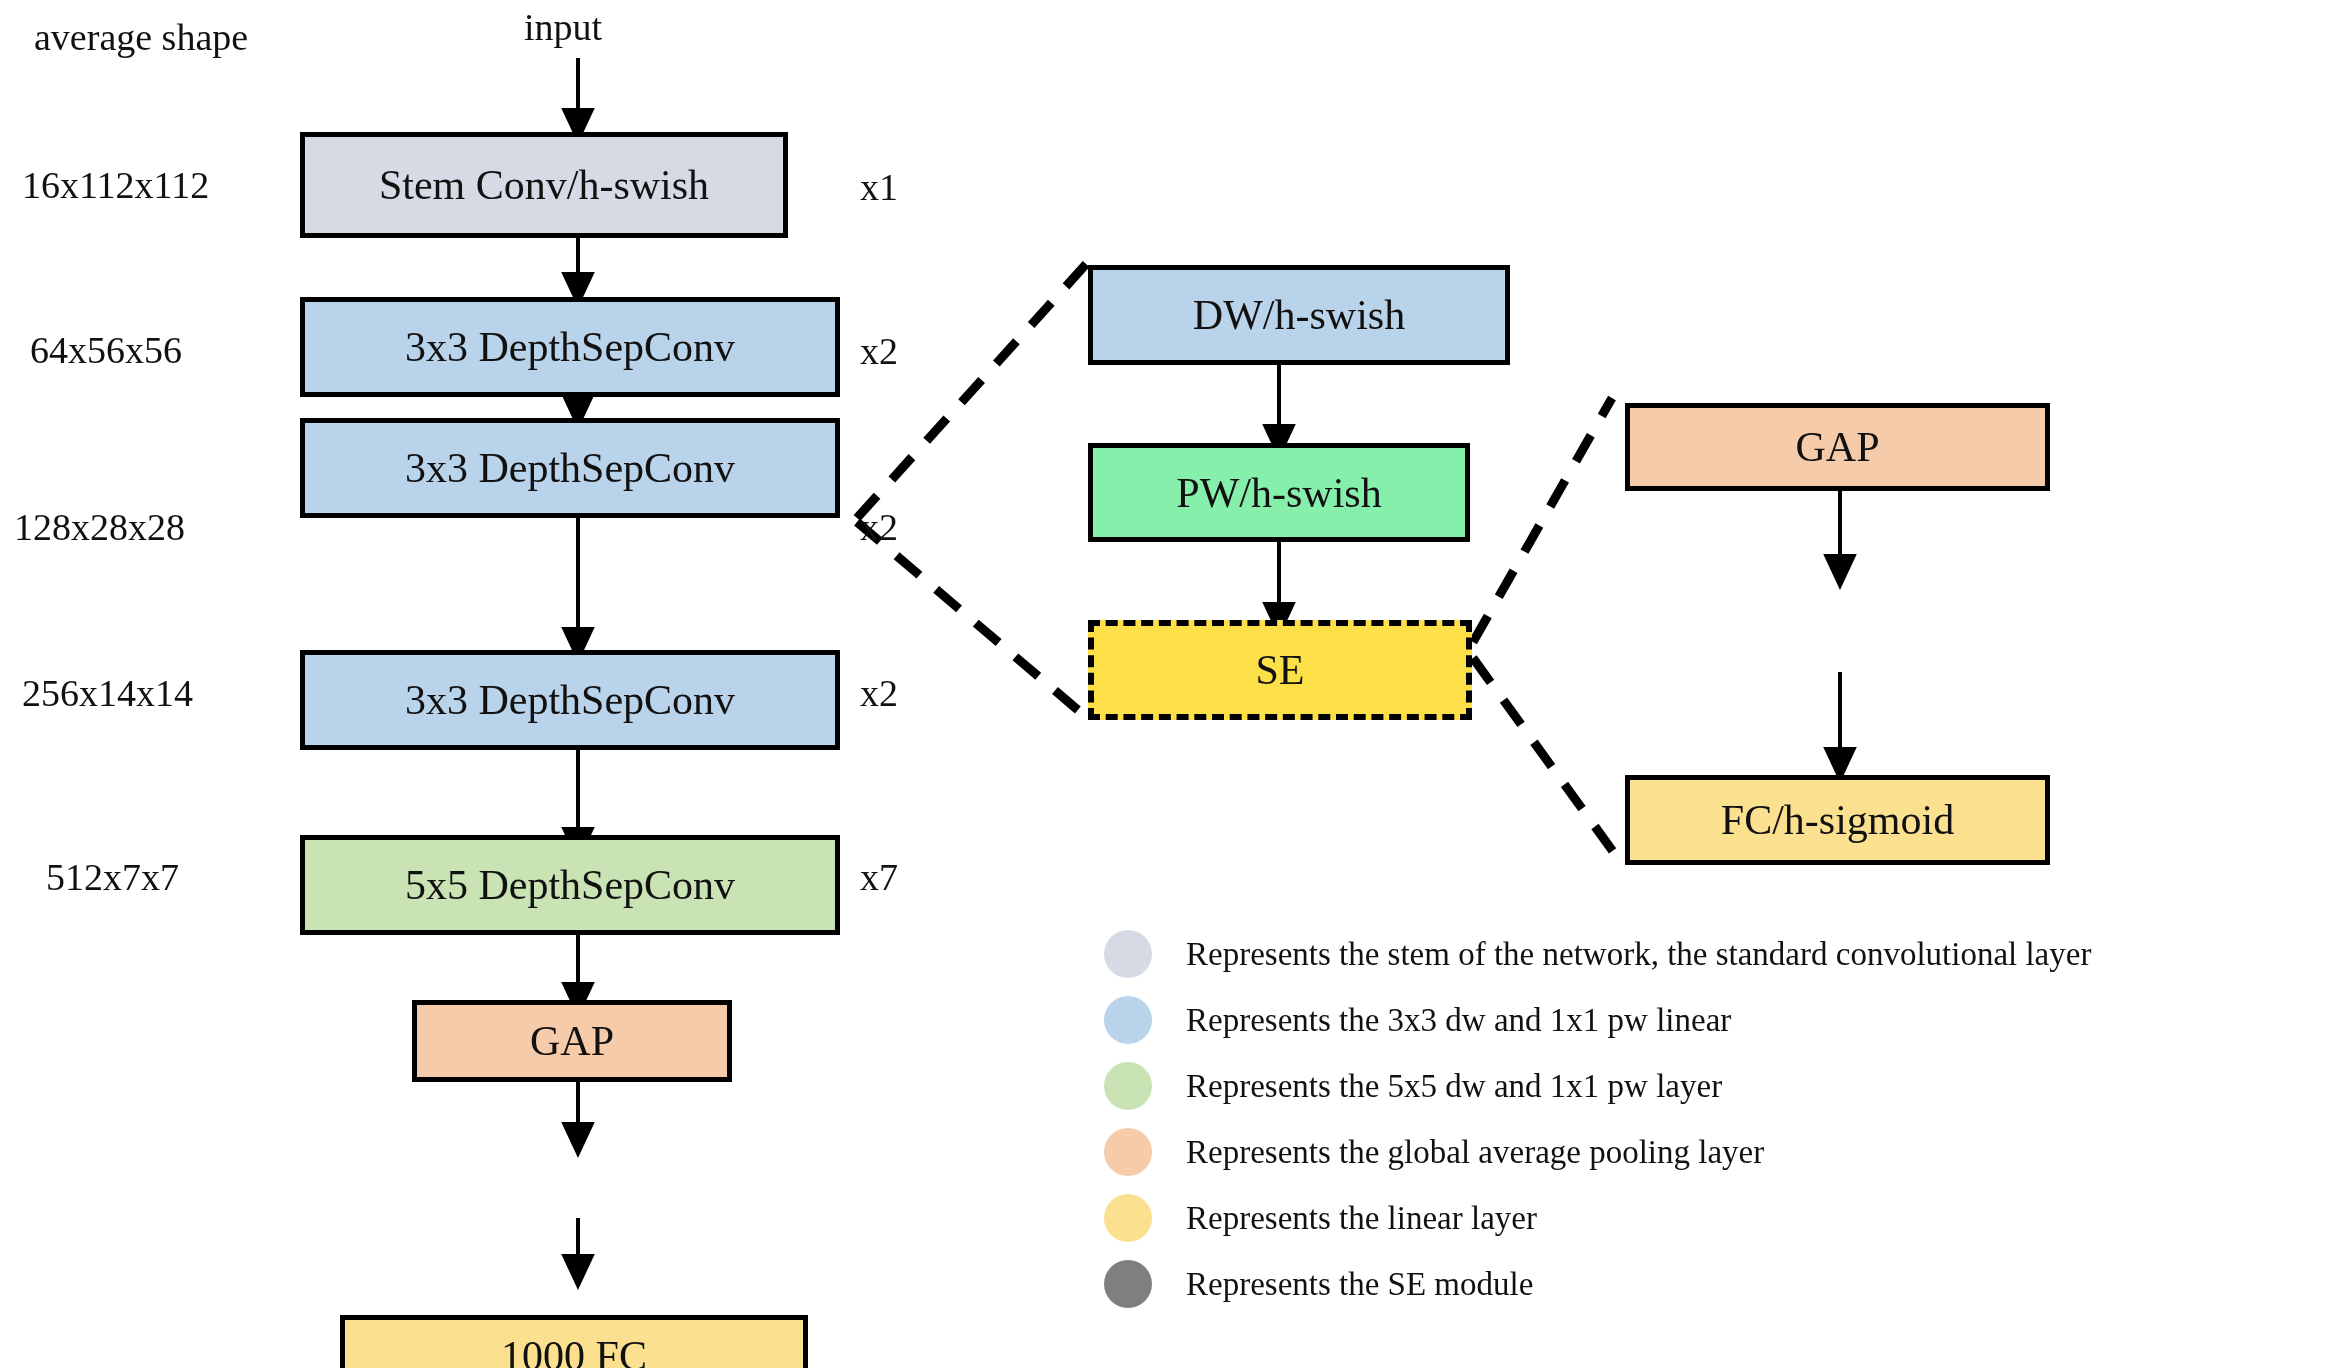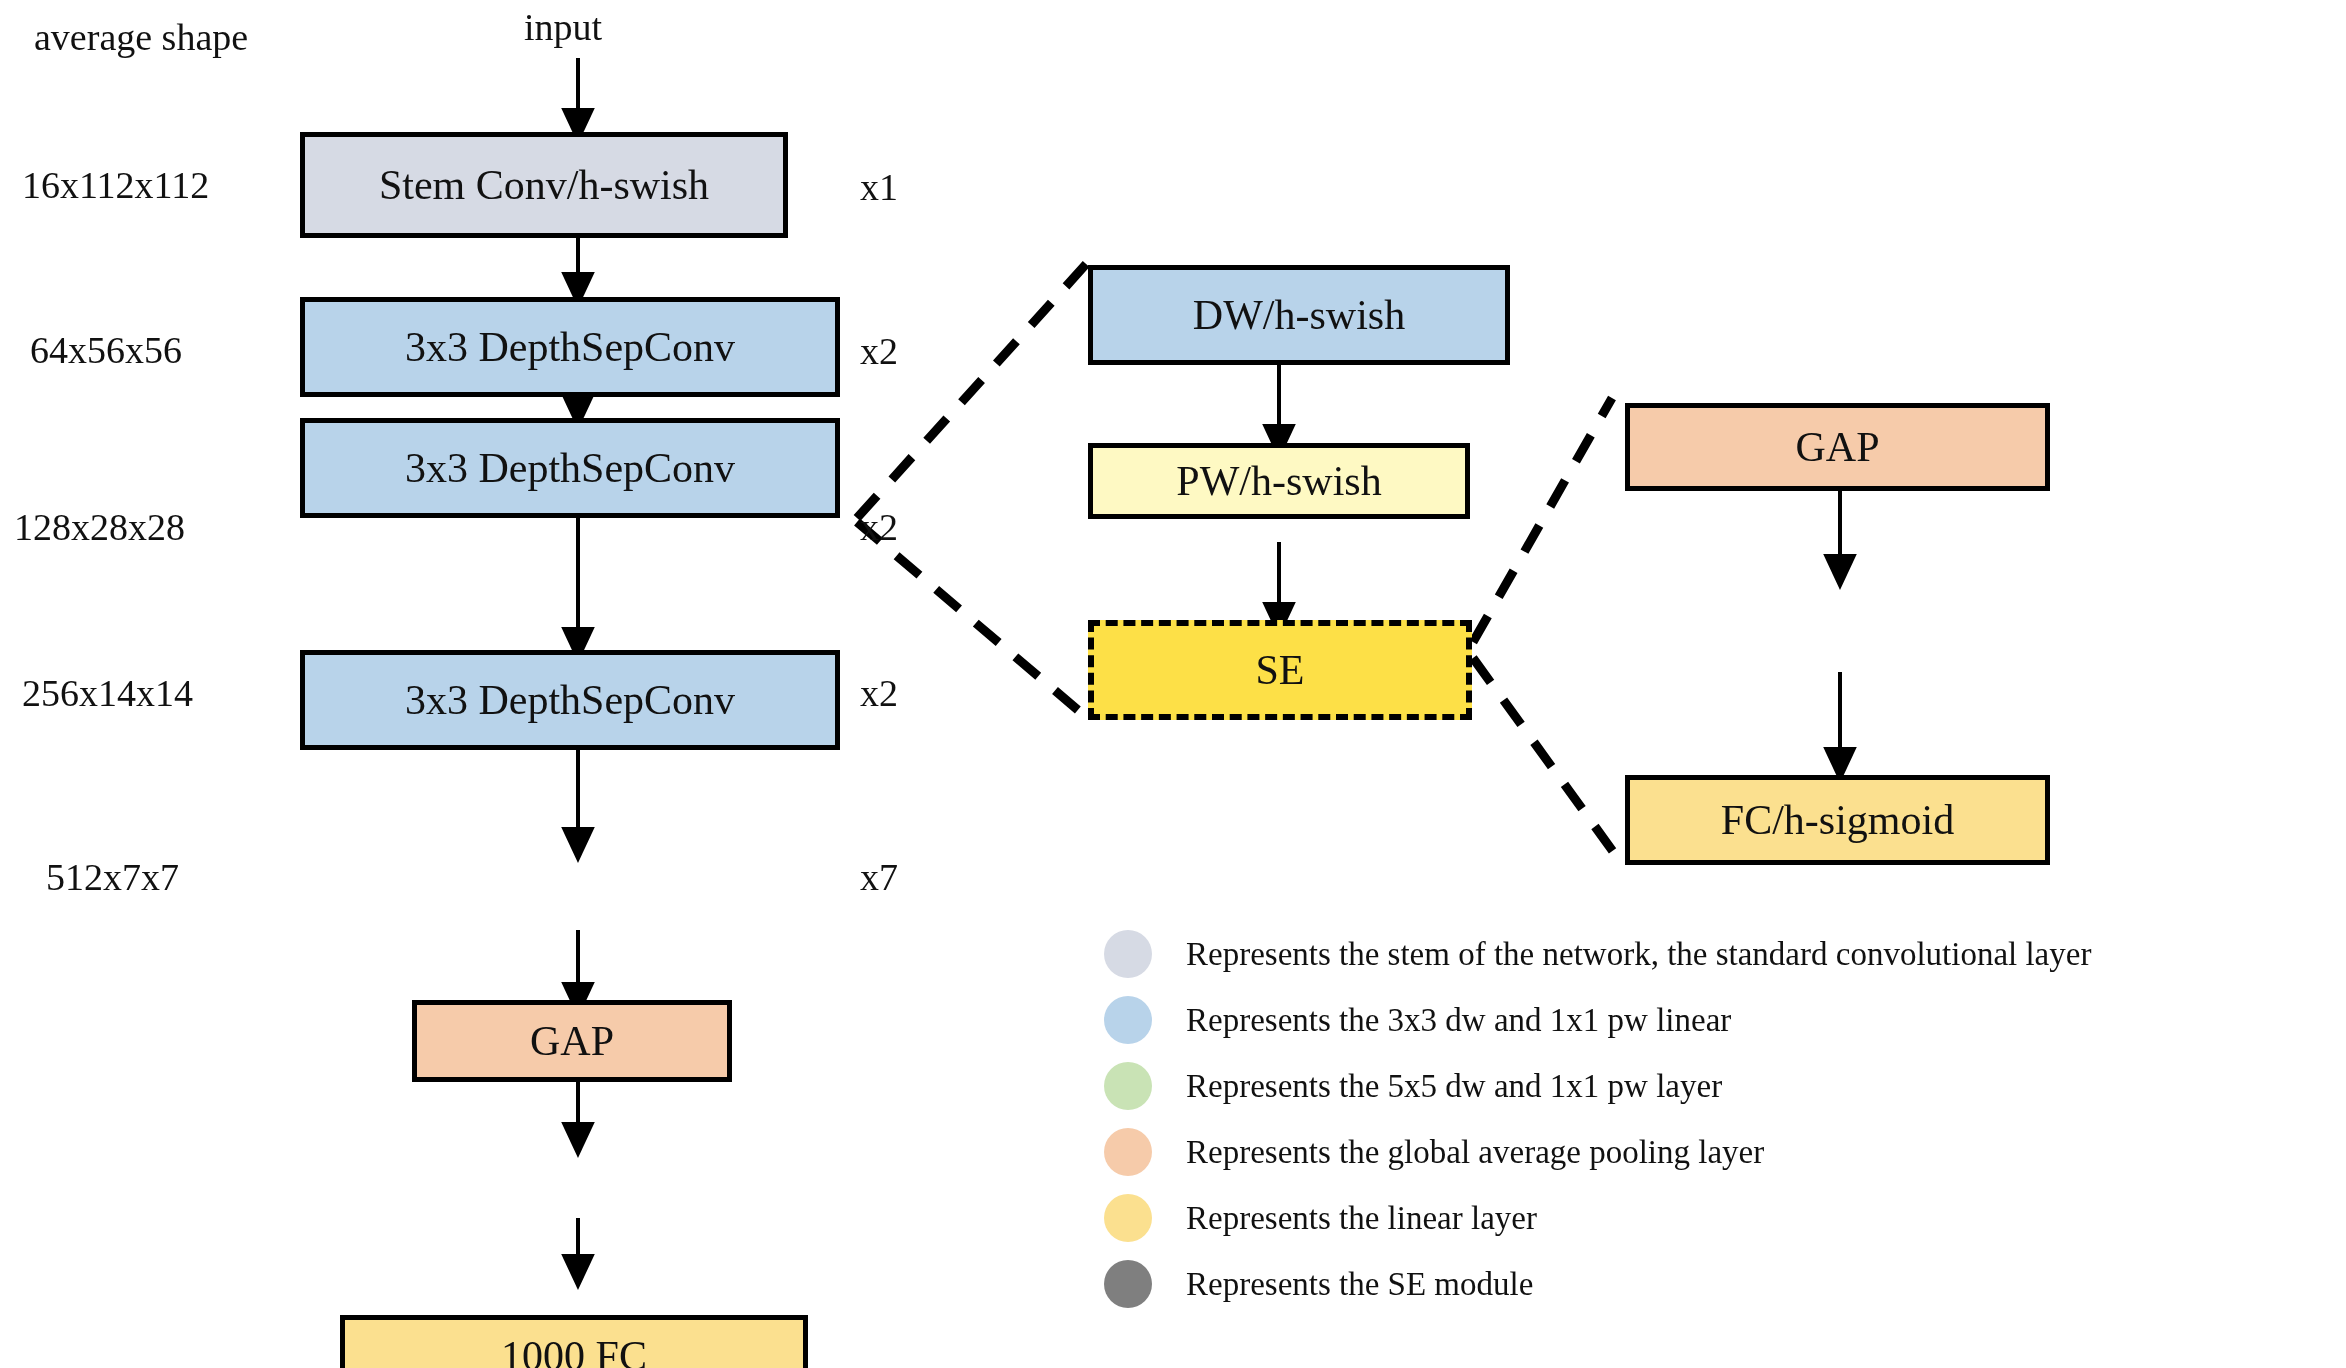--- a/index.html
+++ b/index.html
@@ -118,30 +118,31 @@
 
   <div class="box" style="left:300px; top:297px; width:540px; height:100px; background:#b8d3ea; font-size:42px;">3x3 DepthSepConv</div>
   <div class="plain-text" style="left:860px; top:332px; font-size:38px;">x2</div>
 
   <div class="box" style="left:300px; top:418px; width:540px; height:100px; background:#b8d3ea; font-size:42px;">3x3 DepthSepConv</div>
   <div class="plain-text" style="left:860px; top:508px; font-size:38px;">x2</div>
 
   <div class="box" style="left:300px; top:650px; width:540px; height:100px; background:#b8d3ea; font-size:42px;">3x3 DepthSepConv</div>
   <div class="plain-text" style="left:860px; top:674px; font-size:38px;">x2</div>
 
+  <div class="box" style="left:300px; top:835px; width:540px; height:100px; background:#c9e3b5; font-size:42px;">5x5 DepthSepConv</div>
   <div class="plain-text" style="left:860px; top:858px; font-size:38px;">x7</div>
 
   <div class="box" style="left:412px; top:1000px; width:320px; height:82px; background:#f6cbaa; font-size:42px;">GAP</div>
 
 
   <div class="box" style="left:340px; top:1275px; width:468px; height:82px; background:#fbe08f; font-size:42px;margin-top:40px;">1000 FC</div>
 
   <div class="box" style="left:1088px; top:265px; width:422px; height:100px; background:#b8d3ea; font-size:42px;">DW/h-swish</div>
 
-  <div class="box" style="left:1088px; top:443px; width:382px; height:76px; background:#fef9c3; font-size:42px;">PW/h-swish</div>
+  <div class="box" style="left:1088px; top:443px; width:382px; height:99px; background:#86efac; font-size:42px;">PW/h-swish</div>
 
   <div class="box dashed" style="left:1088px; top:620px; width:384px; height:100px; background:#fde047; font-size:42px;">SE</div>
 
   <div class="box" style="left:1625px; top:403px; width:425px; height:88px; background:#f6cbaa; font-size:42px;">GAP</div>
 
 
   <div class="box" style="left:1625px; top:775px; width:425px; height:90px; background:#fbe08f; font-size:42px;">FC/h-sigmoid</div>
 
   <div>
     <div class="legend-swatch" style="left:1104px; top:930px; background:#d6dae4;"></div>

